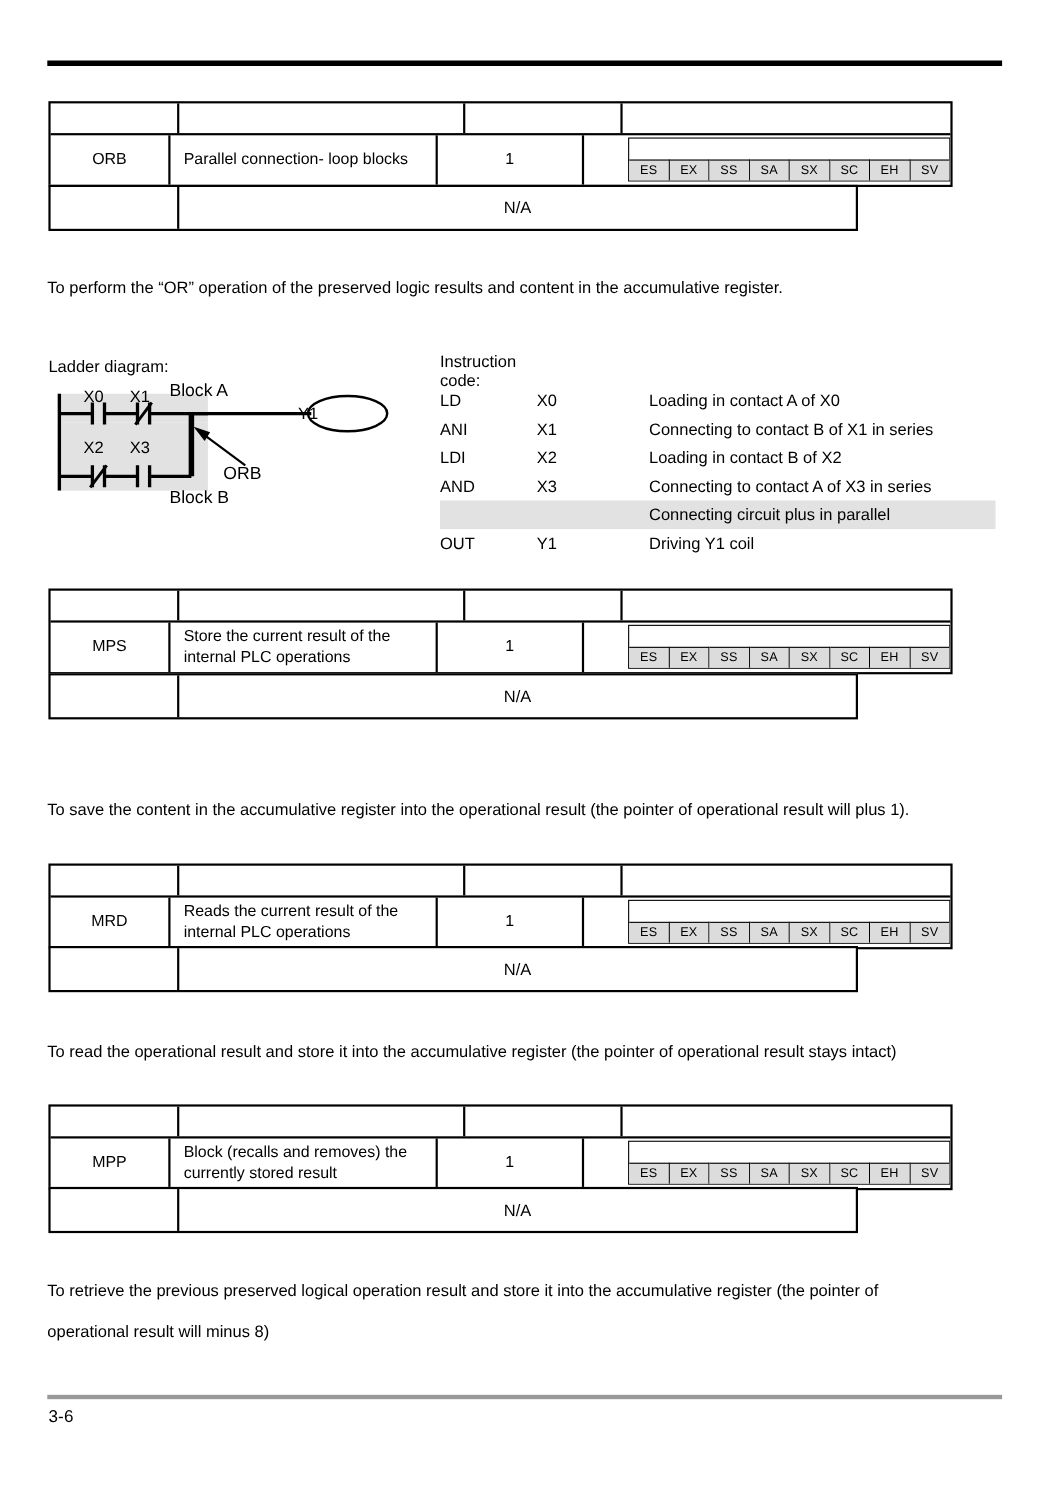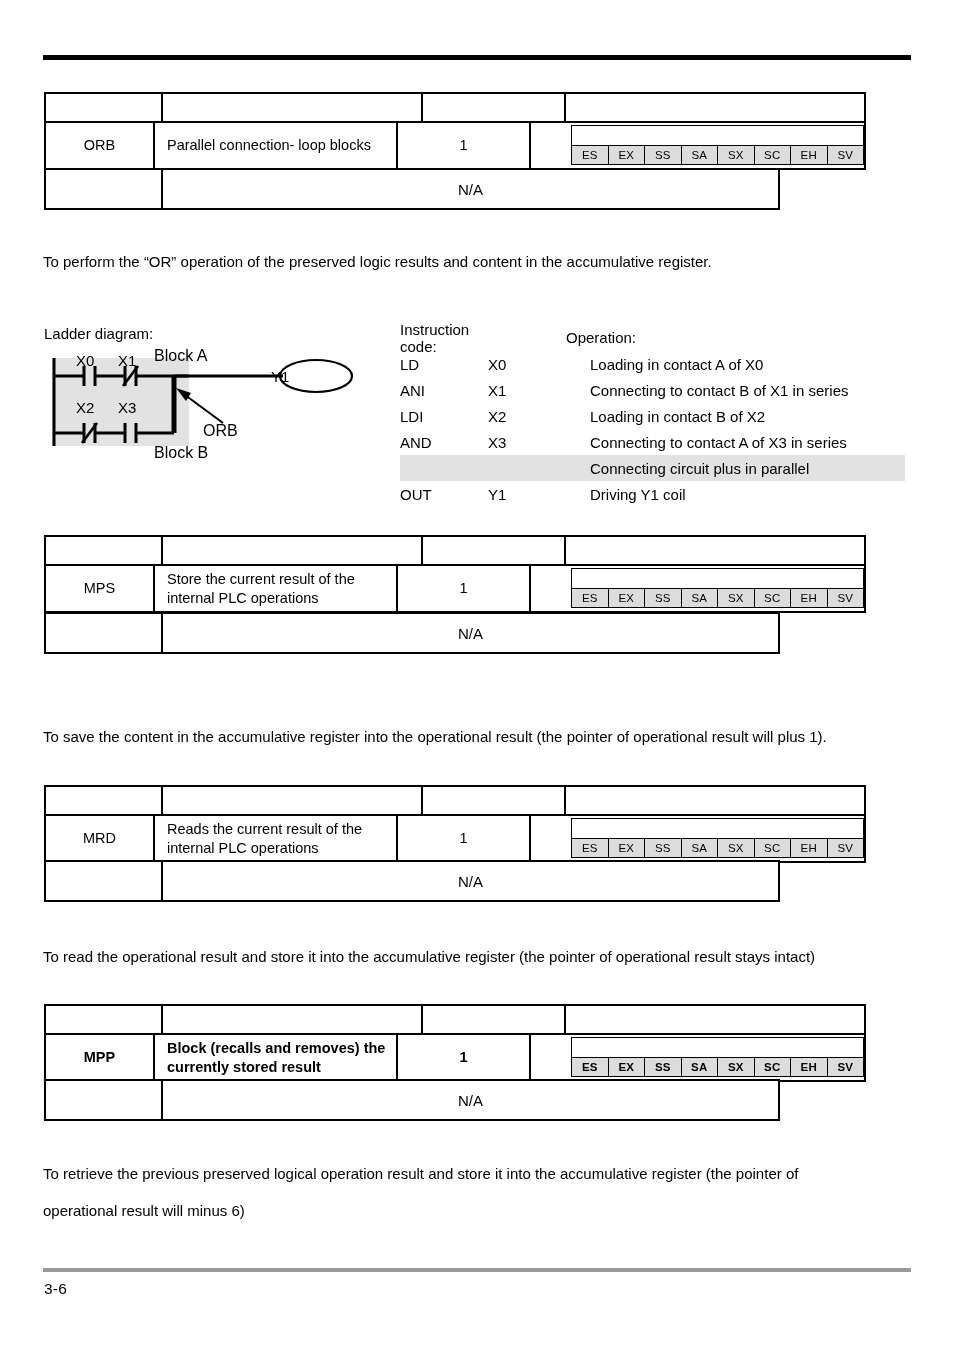--- a/index.html
+++ b/index.html
@@ -295,21 +295,20 @@
   <div class="ladder-label" style="left:118px; top:399px; font-size:15px;">X3</div>
   <div class="ladder-label" style="left:154px; top:347px; font-size:16px;">Block A</div>
   <div class="ladder-label" style="left:154px; top:444px; font-size:16px;">Block B</div>
   <div class="ladder-label" style="left:203px; top:422px; font-size:16px;">ORB</div>
   <div class="ladder-label" style="left:271px; top:368px; font-size:15px;">Y1</div>
 
   <div class="code-list">
     <div class="code-head">
       <div class="col-mn">Instruction code:</div>
       <div class="col-op"></div>
-      <div class="col-ds">Operation:</div>
     </div>
 
     <div class="code-row">
       <div class="col-mn">LD</div>
       <div class="col-op">X0</div>
       <div class="col-ds">Loading in contact A of X0</div>
     </div>
     <div class="code-row">
       <div class="col-mn">ANI</div>
       <div class="col-op">X1</div>
@@ -398,21 +397,21 @@
       </div>
     </div>
   </div>
   <div class="na-table" style="top:860px;">
     <div class="na-left"></div>
     <div class="na-right">N/A</div>
   </div>
 
   <div class="para" style="top:938px; width:900px;">To read the operational result and store it into the accumulative register (the pointer of operational result stays intact)</div>
 
-  <div class="instr-table" style="top:1004px;font-weight:bold;">
+  <div class="instr-table" style="top:1004px;">
     <div class="row head-row">
       <div class="cell c-mnemonic"></div>
       <div class="cell c-desc"></div>
       <div class="cell c-steps"></div>
       <div class="cell c-models"></div>
     </div>
     <div class="row body-row tall">
       <div class="cell c-mnemonic">MPP</div>
       <div class="cell c-desc">Block (recalls and removes) the currently stored result</div>
       <div class="cell c-steps">1</div>
@@ -430,18 +429,18 @@
           </div>
         </div>
       </div>
     </div>
   </div>
   <div class="na-table" style="top:1079px;">
     <div class="na-left"></div>
     <div class="na-right">N/A</div>
   </div>
 
-  <div class="para" style="top:1155px; width:830px;">To retrieve the previous preserved logical operation result and store it into the accumulative register (the pointer of operational result will minus 6)</div>
+  <div class="para" style="top:1155px; width:830px;">To retrieve the previous preserved logical operation result and store it into the accumulative register (the pointer of operational result will minus 8)</div>
 
   <div class="footer-rule"></div>
   <div class="page-number">3-6</div>
 
 </div>
 
 </body></html>

